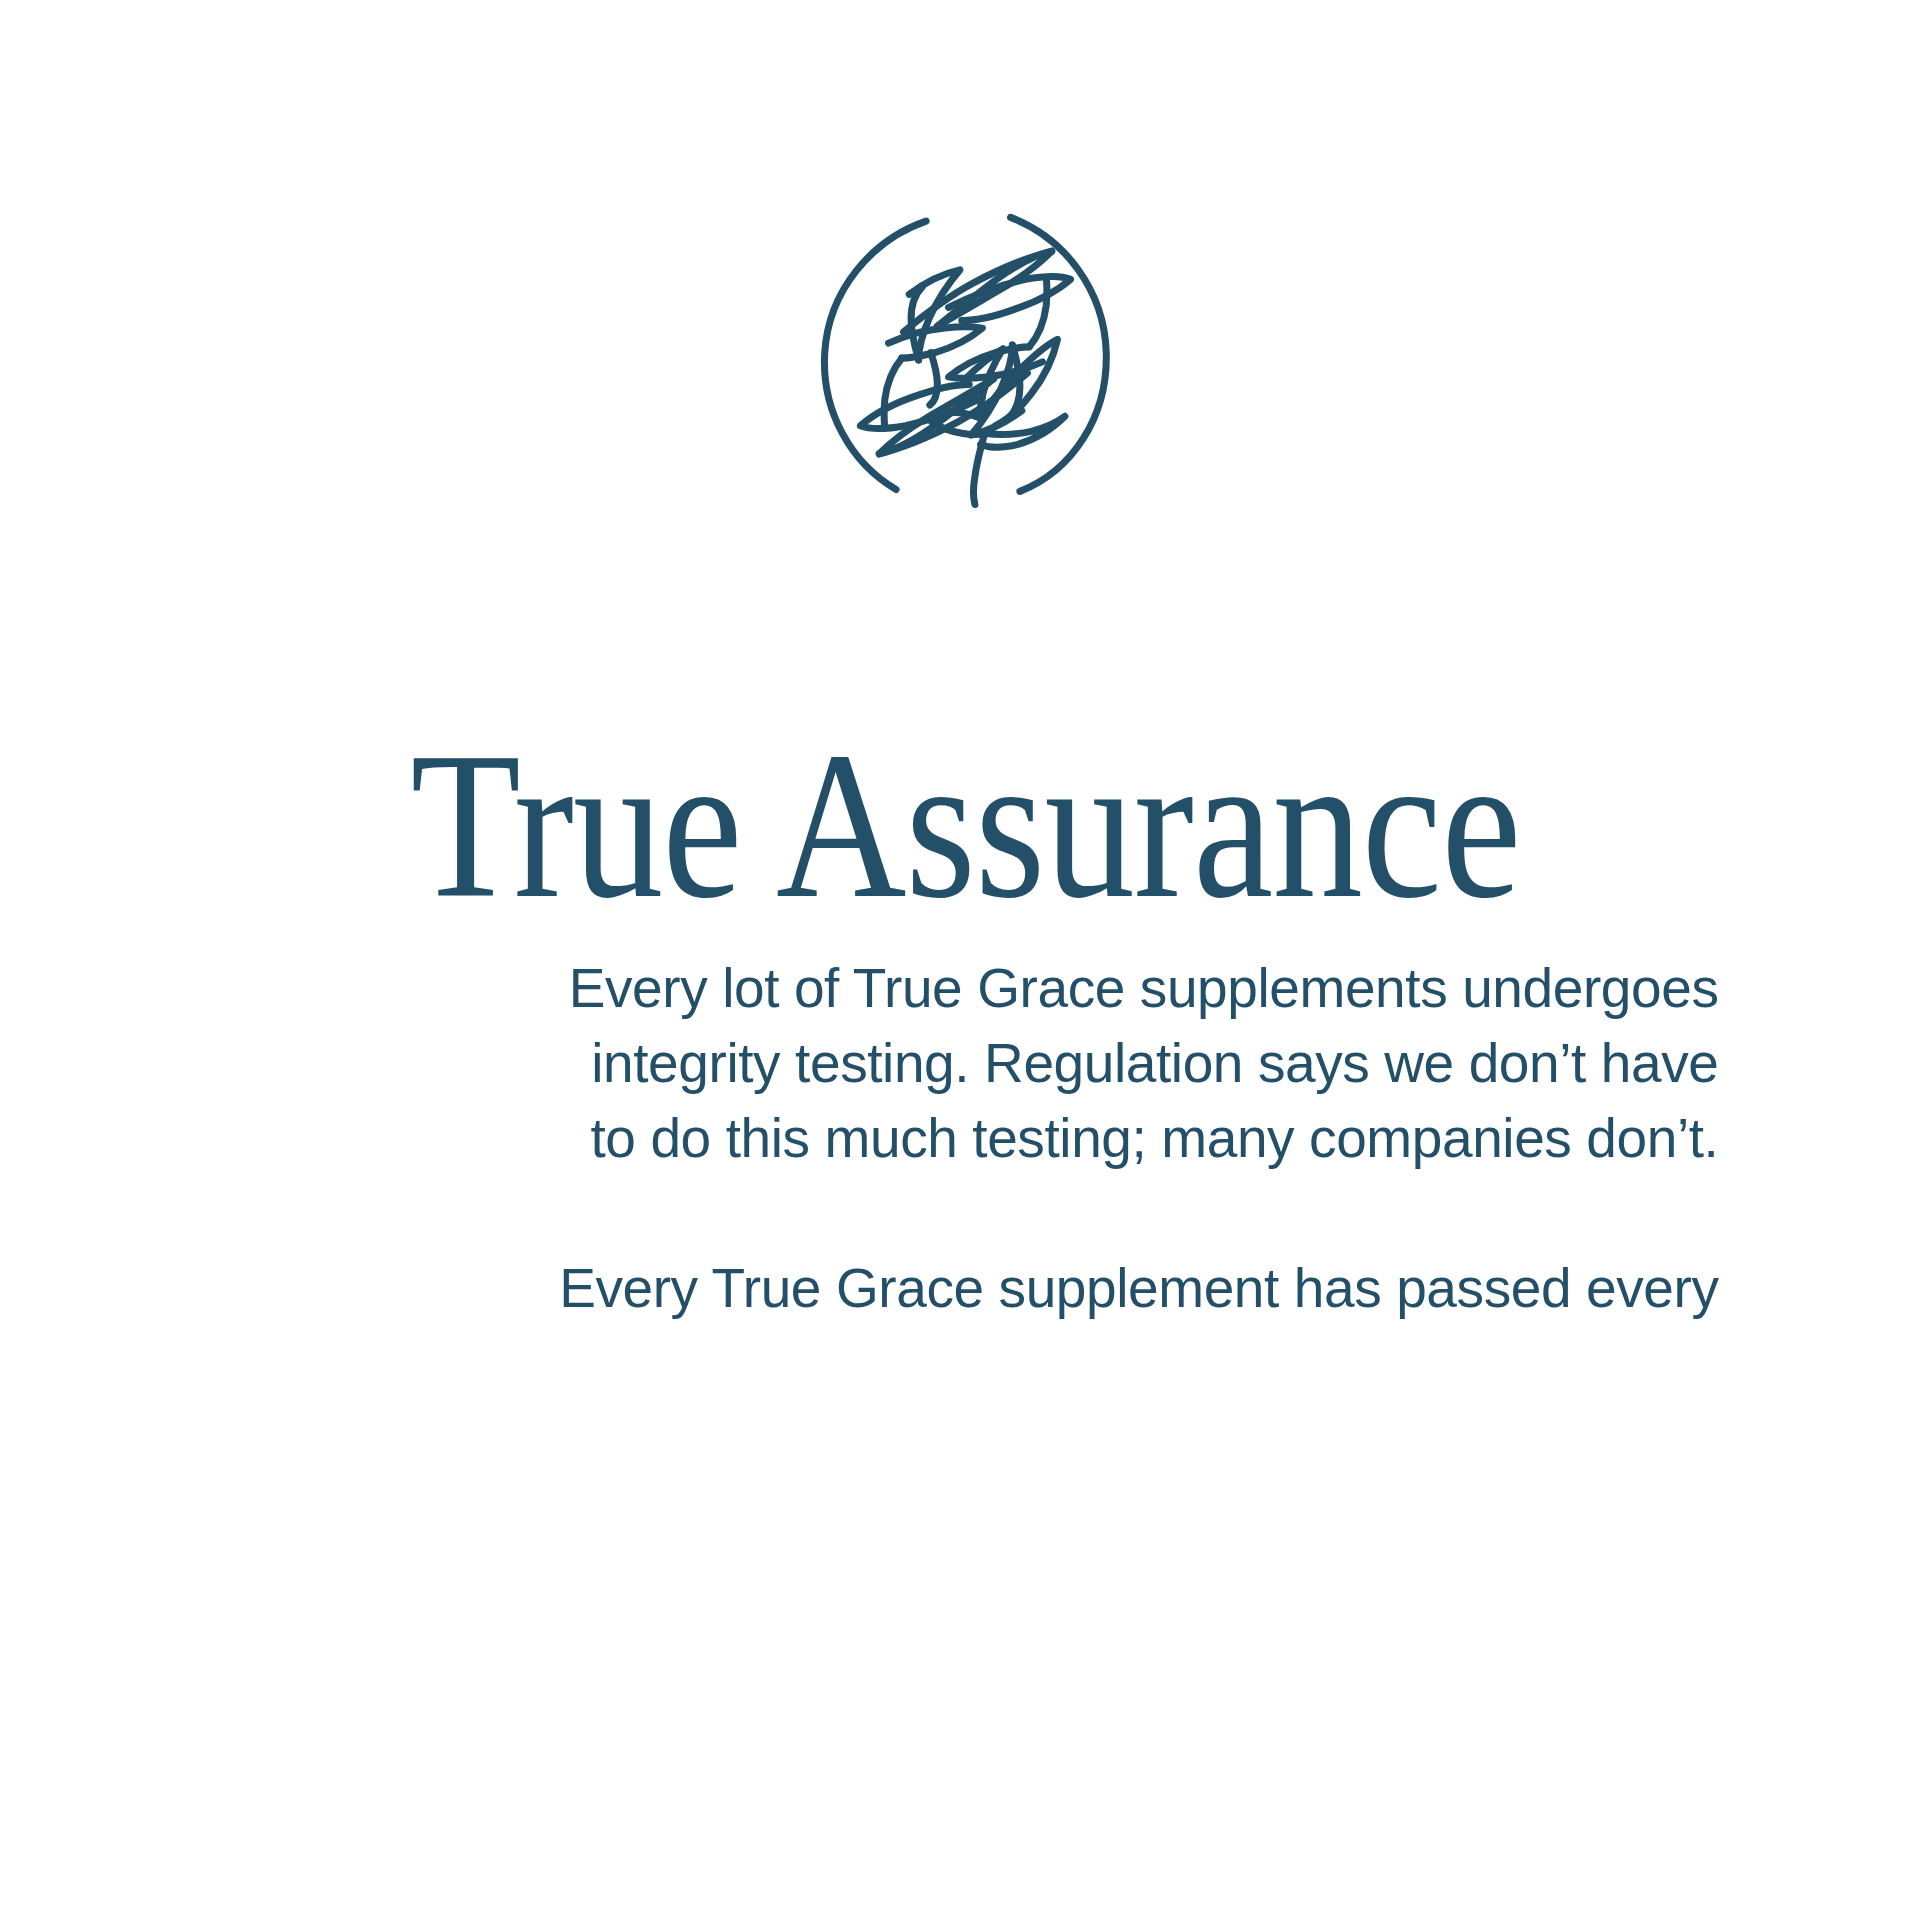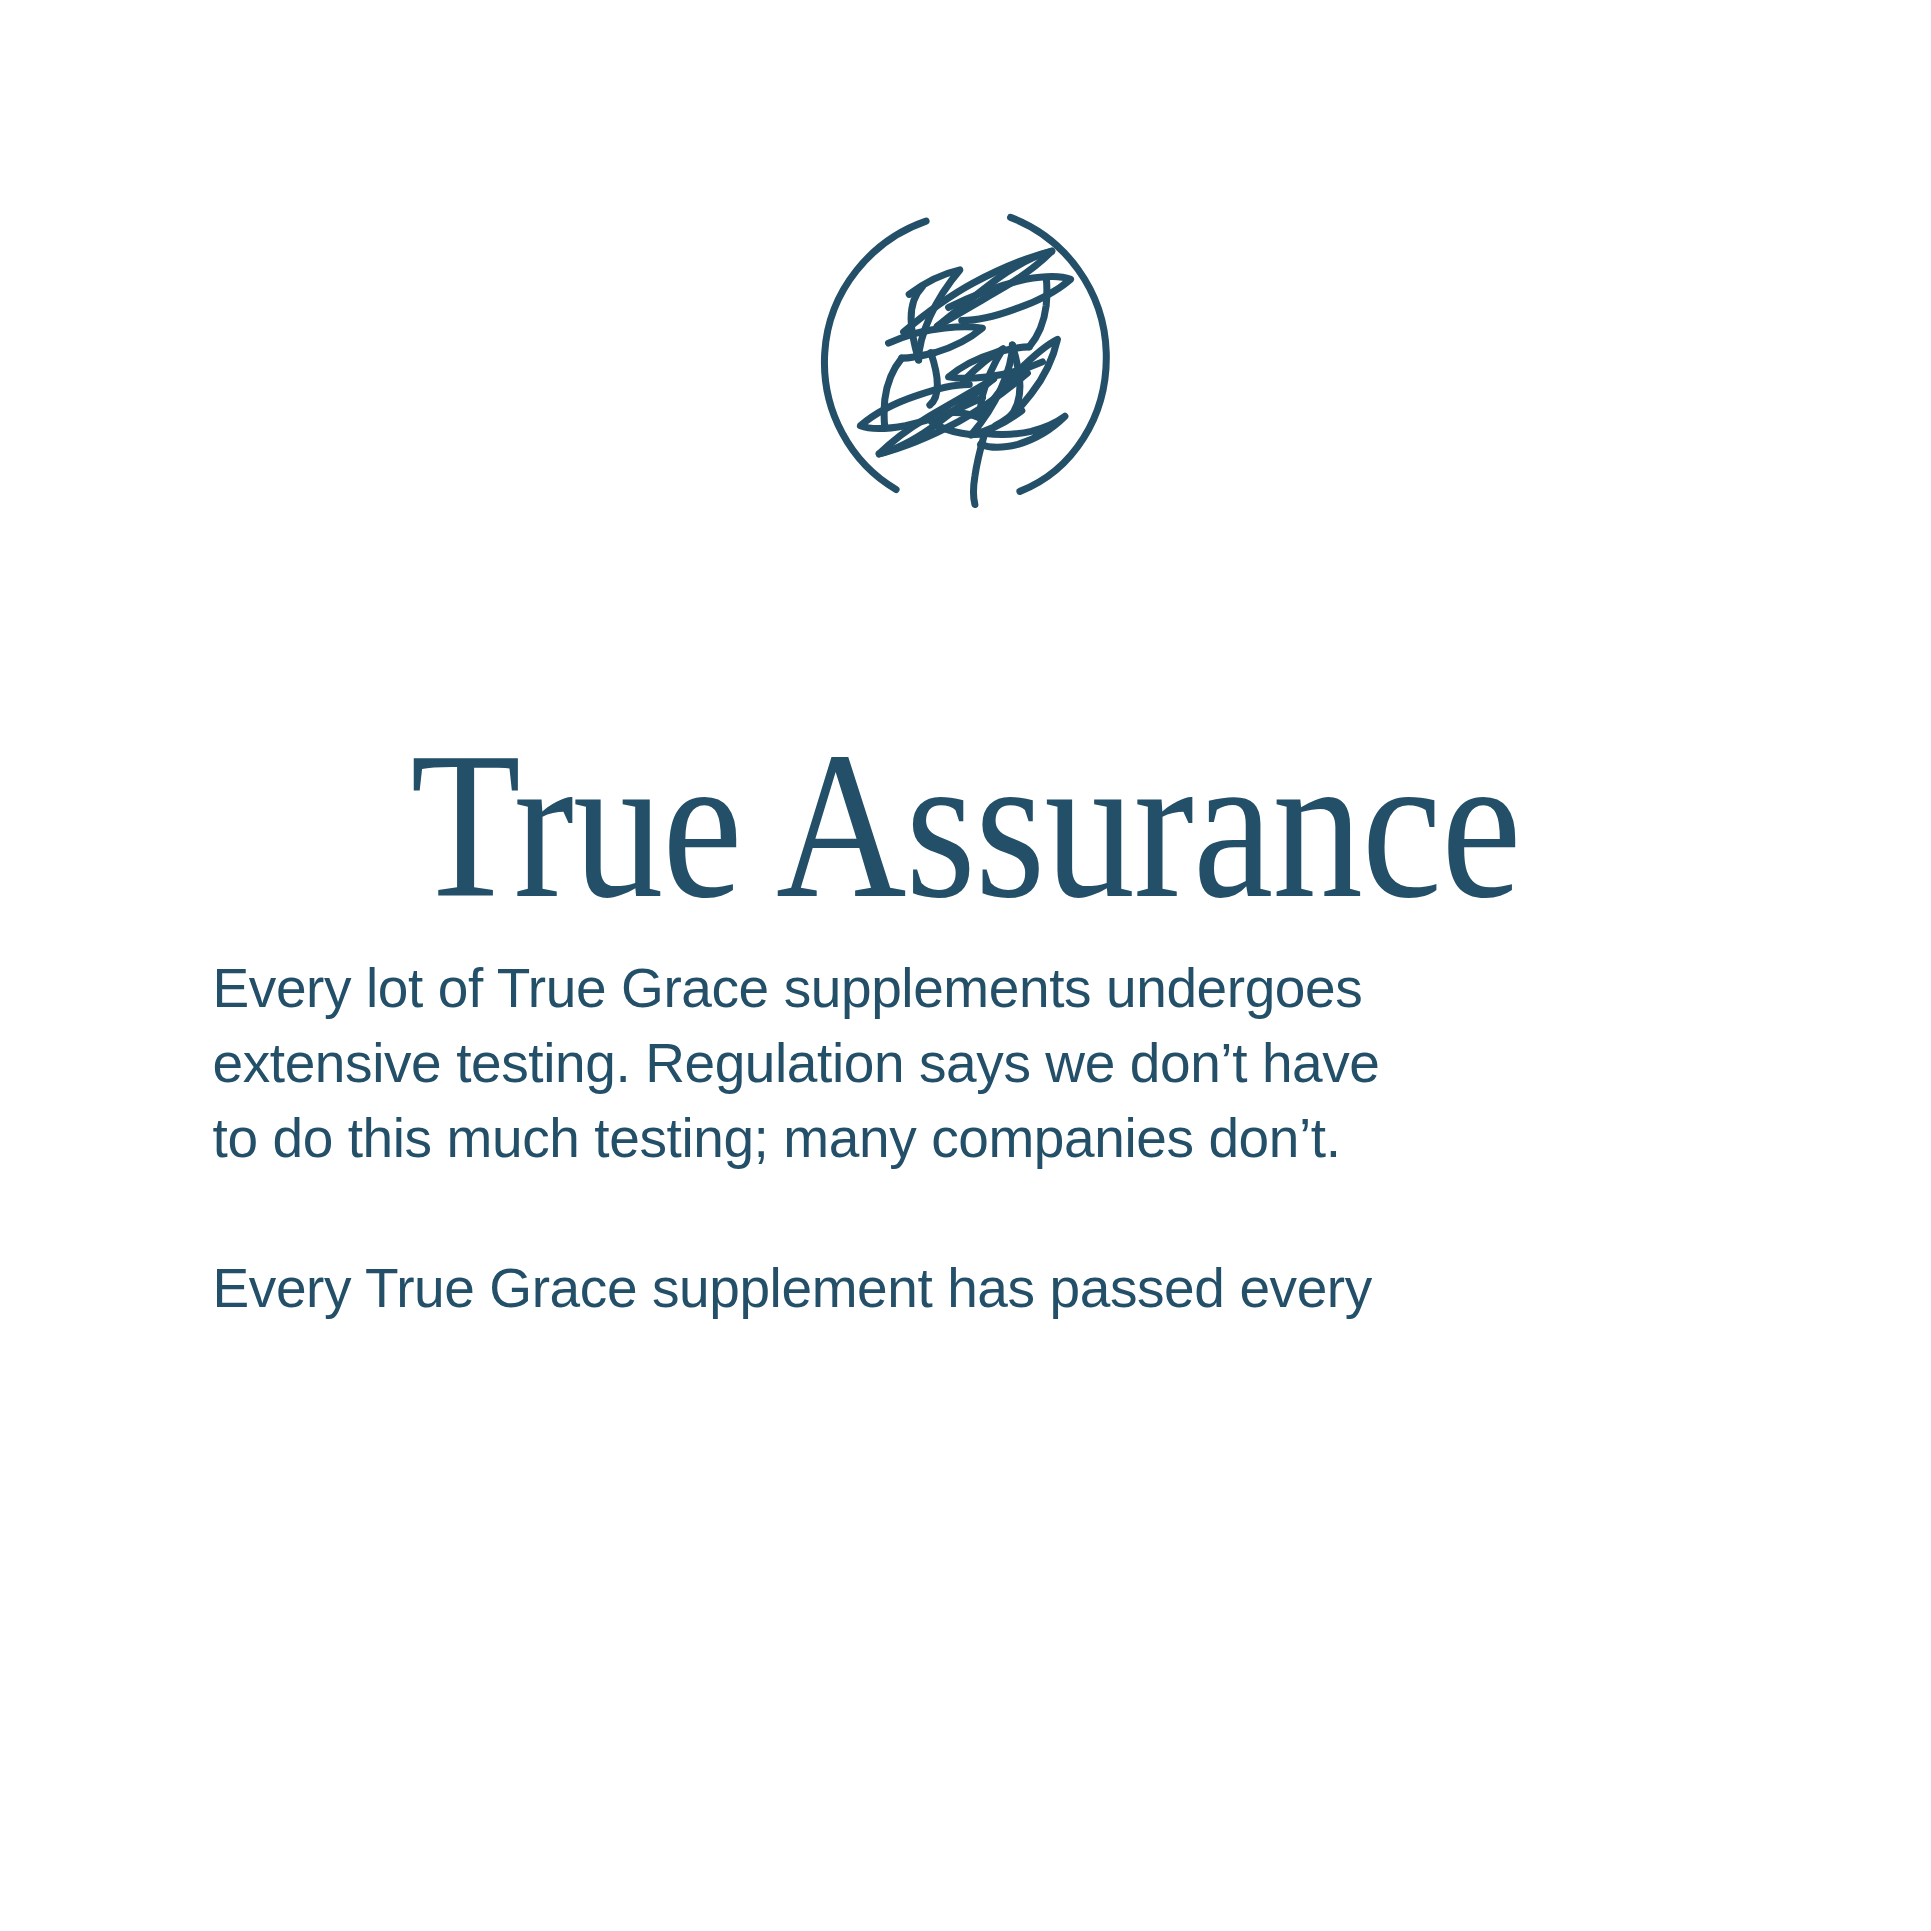--- a/index.html
+++ b/index.html
@@ -56,21 +56,21 @@
     white-space: nowrap;
   }
 
   
   .body-copy {
     position: absolute;
     left: 50%;
     transform: translateX(-50%);
     top: 951px;
     width: 1506px;
-    text-align: left;
+    text-align: right;
     color: #235068;
     font-family: "Liberation Sans", sans-serif;
     font-weight: 400;
     font-size: 55px;
     line-height: 75px;
     letter-spacing: -0.4px;
   }
   .body-copy p {
     margin: 0;
   }
@@ -126,21 +126,21 @@
         <path d="M 238 164 C 248 152 254 136 256 120 C 257 108 257 98 256 90"></path>
       </g>
     </svg>
   </div>
 
   <h1 class="title">True Assurance</h1>
 
   <div class="body-copy">
     <p>
       <span>Every lot of True Grace supplements undergoes</span><br>
-      <span>extensive testing. Regulation says we don’t have</span><br>
+      <span>integrity testing. Regulation says we don’t have</span><br>
       <span>to do this much testing; many companies don’t.</span><br>
     </p>
     <div class="para-gap"></div>
     <p>
       <span>Every True Grace supplement has passed every</span><br>
     </p>
   </div>
 
 </div>
 

